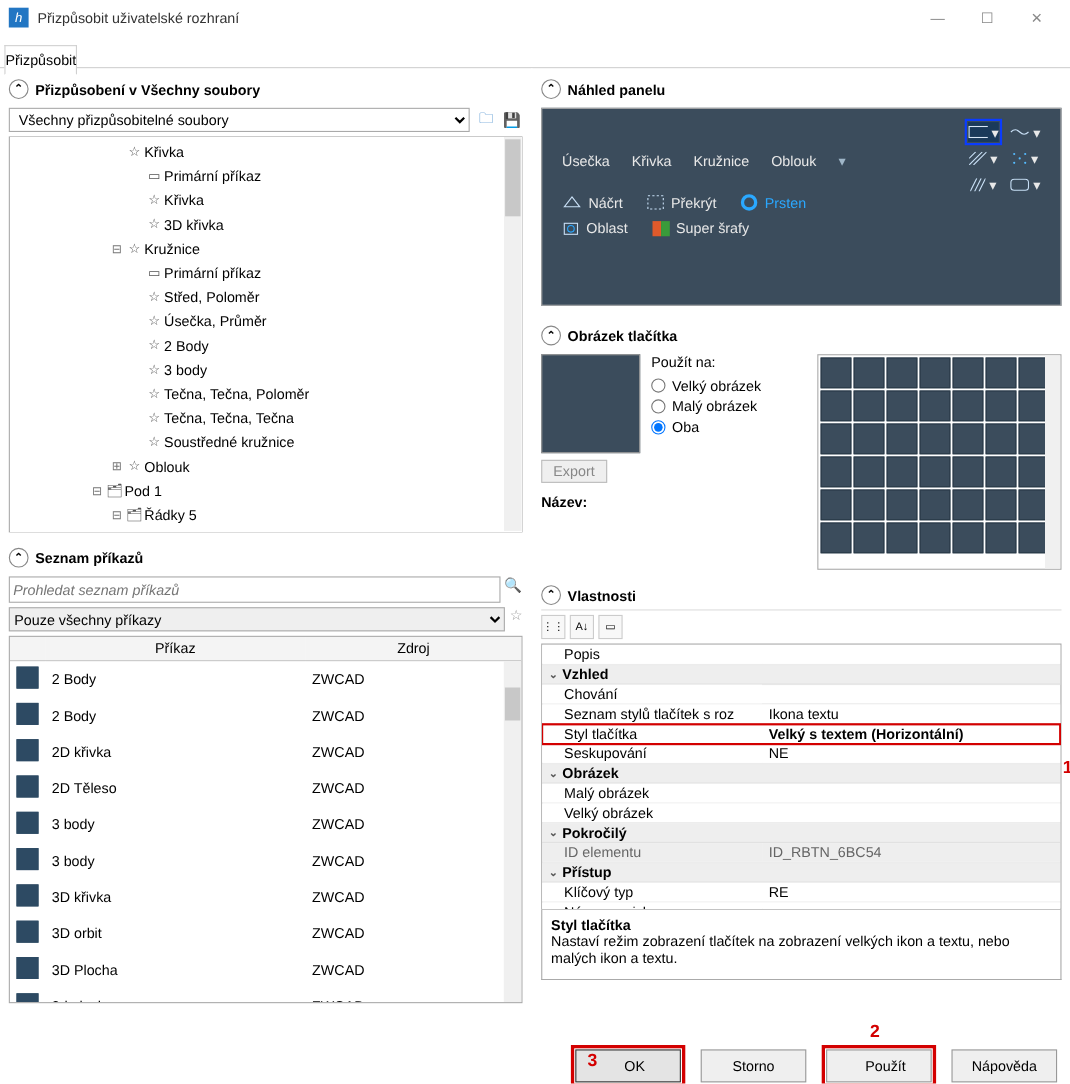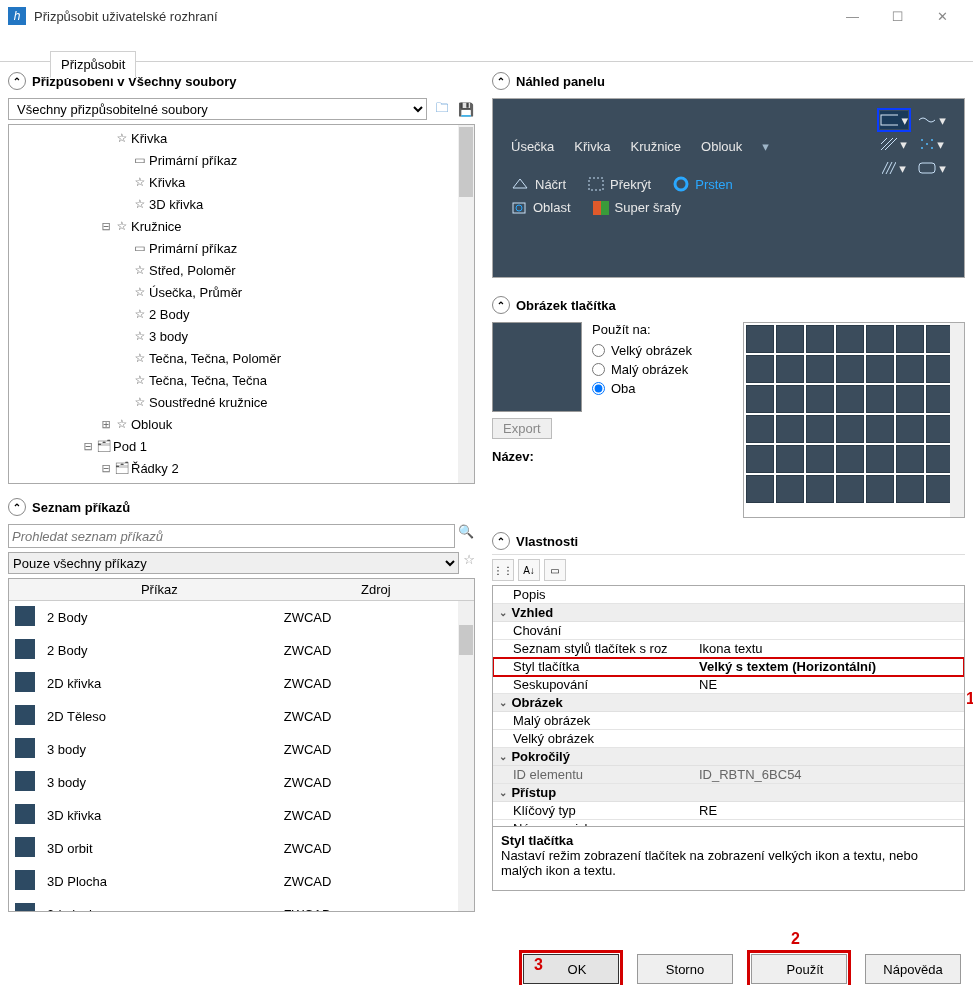--- a/index.html
+++ b/index.html
@@ -7,21 +7,21 @@
 
 
 .titlebar { height: 32px; display: flex; align-items: center; padding: 0 8px; background: #fff; }
 .titlebar .app-icon { width: 18px; height: 18px; background: #2276c3; margin-right: 8px; display:inline-flex;align-items:center;justify-content:center;color:#fff;font-style:italic;font-size:12px;}
 .titlebar .title { flex: 1; color: #333; }
 .titlebar .win-btns { display: flex; gap: 0; }
 .titlebar .win-btn { width: 45px; height: 30px; display:flex;align-items:center;justify-content:center; color:#888;}
 
 
 .tabstrip { height: 30px; border-bottom: 1px solid #d0d0d0; display:flex; align-items:flex-end; padding-left: 4px; }
-.tabstrip .tab { border: 1px solid #d0d0d0; border-bottom: 1px solid #fff; background:#fff; padding: 5px 10px; position:relative; top:17px;margin-left:46px; }
+.tabstrip .tab { border: 1px solid #d0d0d0; border-bottom: 1px solid #fff; background:#fff; padding: 5px 0; position:relative; top:7px; }
 
 
 .main { display:flex; height: 880px; }
 .col-left { width: 484px; border-right:1px solid #fff; display:flex; flex-direction:column; }
 .col-right { flex:1; display:flex; flex-direction:column; }
 
 .section { padding: 6px 8px 4px 8px; }
 .section-head { display:flex; align-items:center; gap:6px; font-weight:bold; font-size:14px; padding: 4px 0;}
 .collapse-btn { width:18px; height:18px; border:1px solid #888; border-radius:50%; display:flex;align-items:center;justify-content:center; font-size:10px;}
 
@@ -230,21 +230,21 @@
             <div class="tree-node">
               <span class="indent" style="width: 72px;"></span>
               <span class="twisty">⊟</span>
               <span class="glyph folder-ico">🗂</span>
               <span class="label">Pod 1</span>
             </div>
             <div class="tree-node">
               <span class="indent" style="width: 90px;"></span>
               <span class="twisty">⊟</span>
               <span class="glyph folder-ico">🗂</span>
-              <span class="label">Řádky 2</span>
+              <span class="label">Řádky 5</span>
             </div>
             <div class="tree-node">
               <span class="indent" style="width: 108px;"></span>
               <span class="twisty">⊞</span>
               <span class="glyph star">☆</span>
               <span class="label">Obdélník</span>
             </div>
           </div>
         <div class="scrollbar">
             <div class="thumb"></div>

